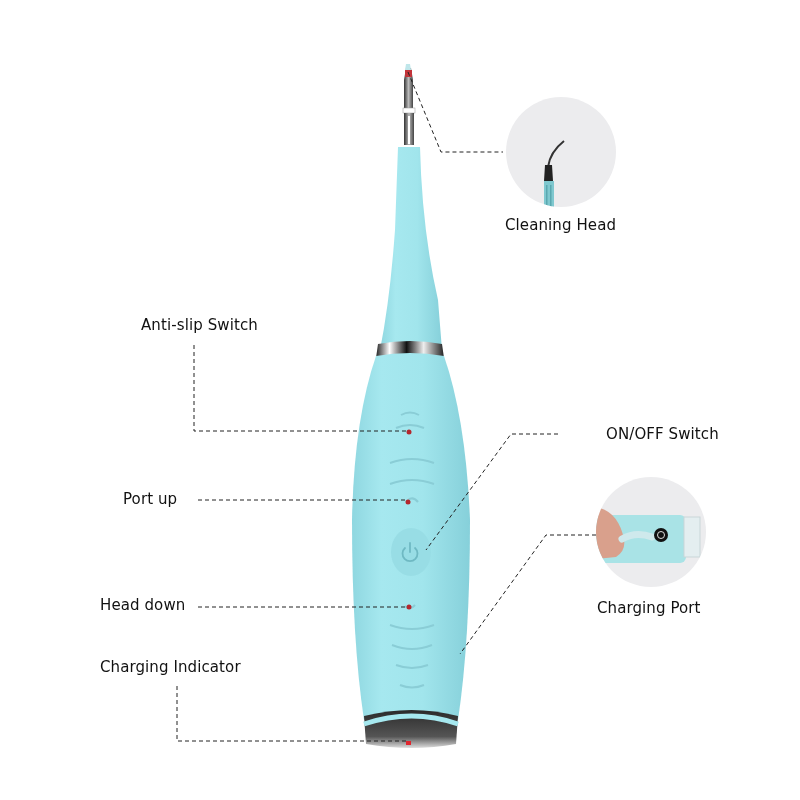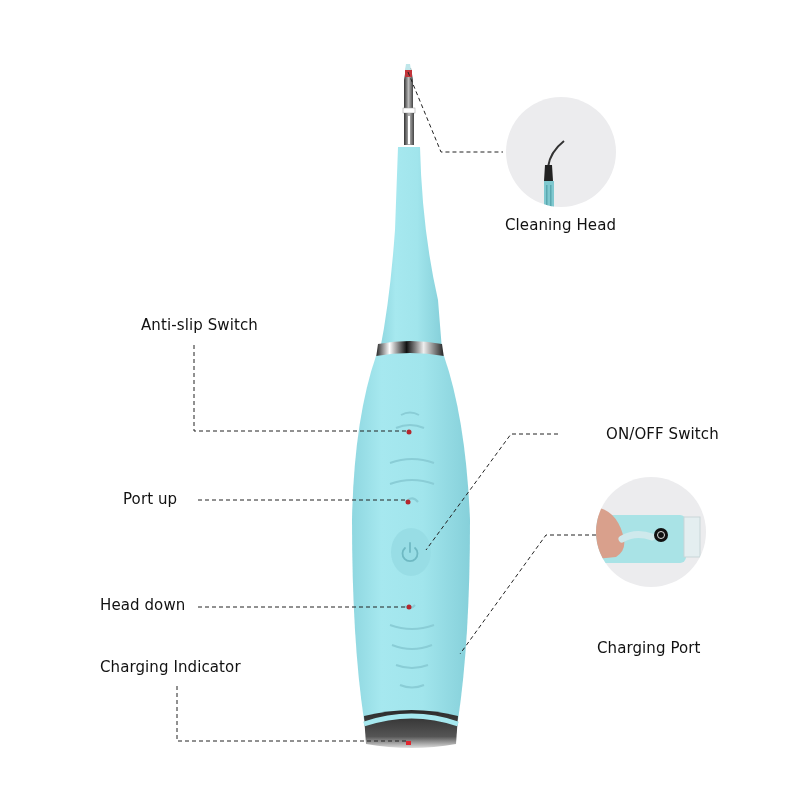--- a/index.html
+++ b/index.html
@@ -119,18 +119,18 @@
       <rect x="0" y="38" width="90" height="48" rx="6" fill="#a9e3e6"></rect>
       <rect x="88" y="40" width="16" height="40" fill="#e4eef0" stroke="#c9d6d8" stroke-width="1"></rect>
       <path d="M0 30 Q22 34 28 62 Q30 74 20 80 L0 82 Z" fill="#d9a08c"></path>
       <path d="M26 62 Q40 54 56 60" fill="none" stroke="#cfe9ec" stroke-width="7" stroke-linecap="round"></path>
       <g>
         <circle cx="65" cy="58" r="7" fill="#111"></circle>
         <circle cx="65" cy="58" r="3.5" fill="none" stroke="#ddd" stroke-width="1"></circle>
       </g>
     </svg>
   </div>
-  <div class="label" style="left:589px; top:599px;margin-top:40px;">Charging Port</div>
+  <div class="label" style="left:589px; top:599px;">Charging Port</div>
 
   <div class="label" style="left:92px; top:596px;">Head down</div>
 
   <div class="label" style="left:92px; top:658px;">Charging Indicator</div>
 </div>
 
 </body></html>

